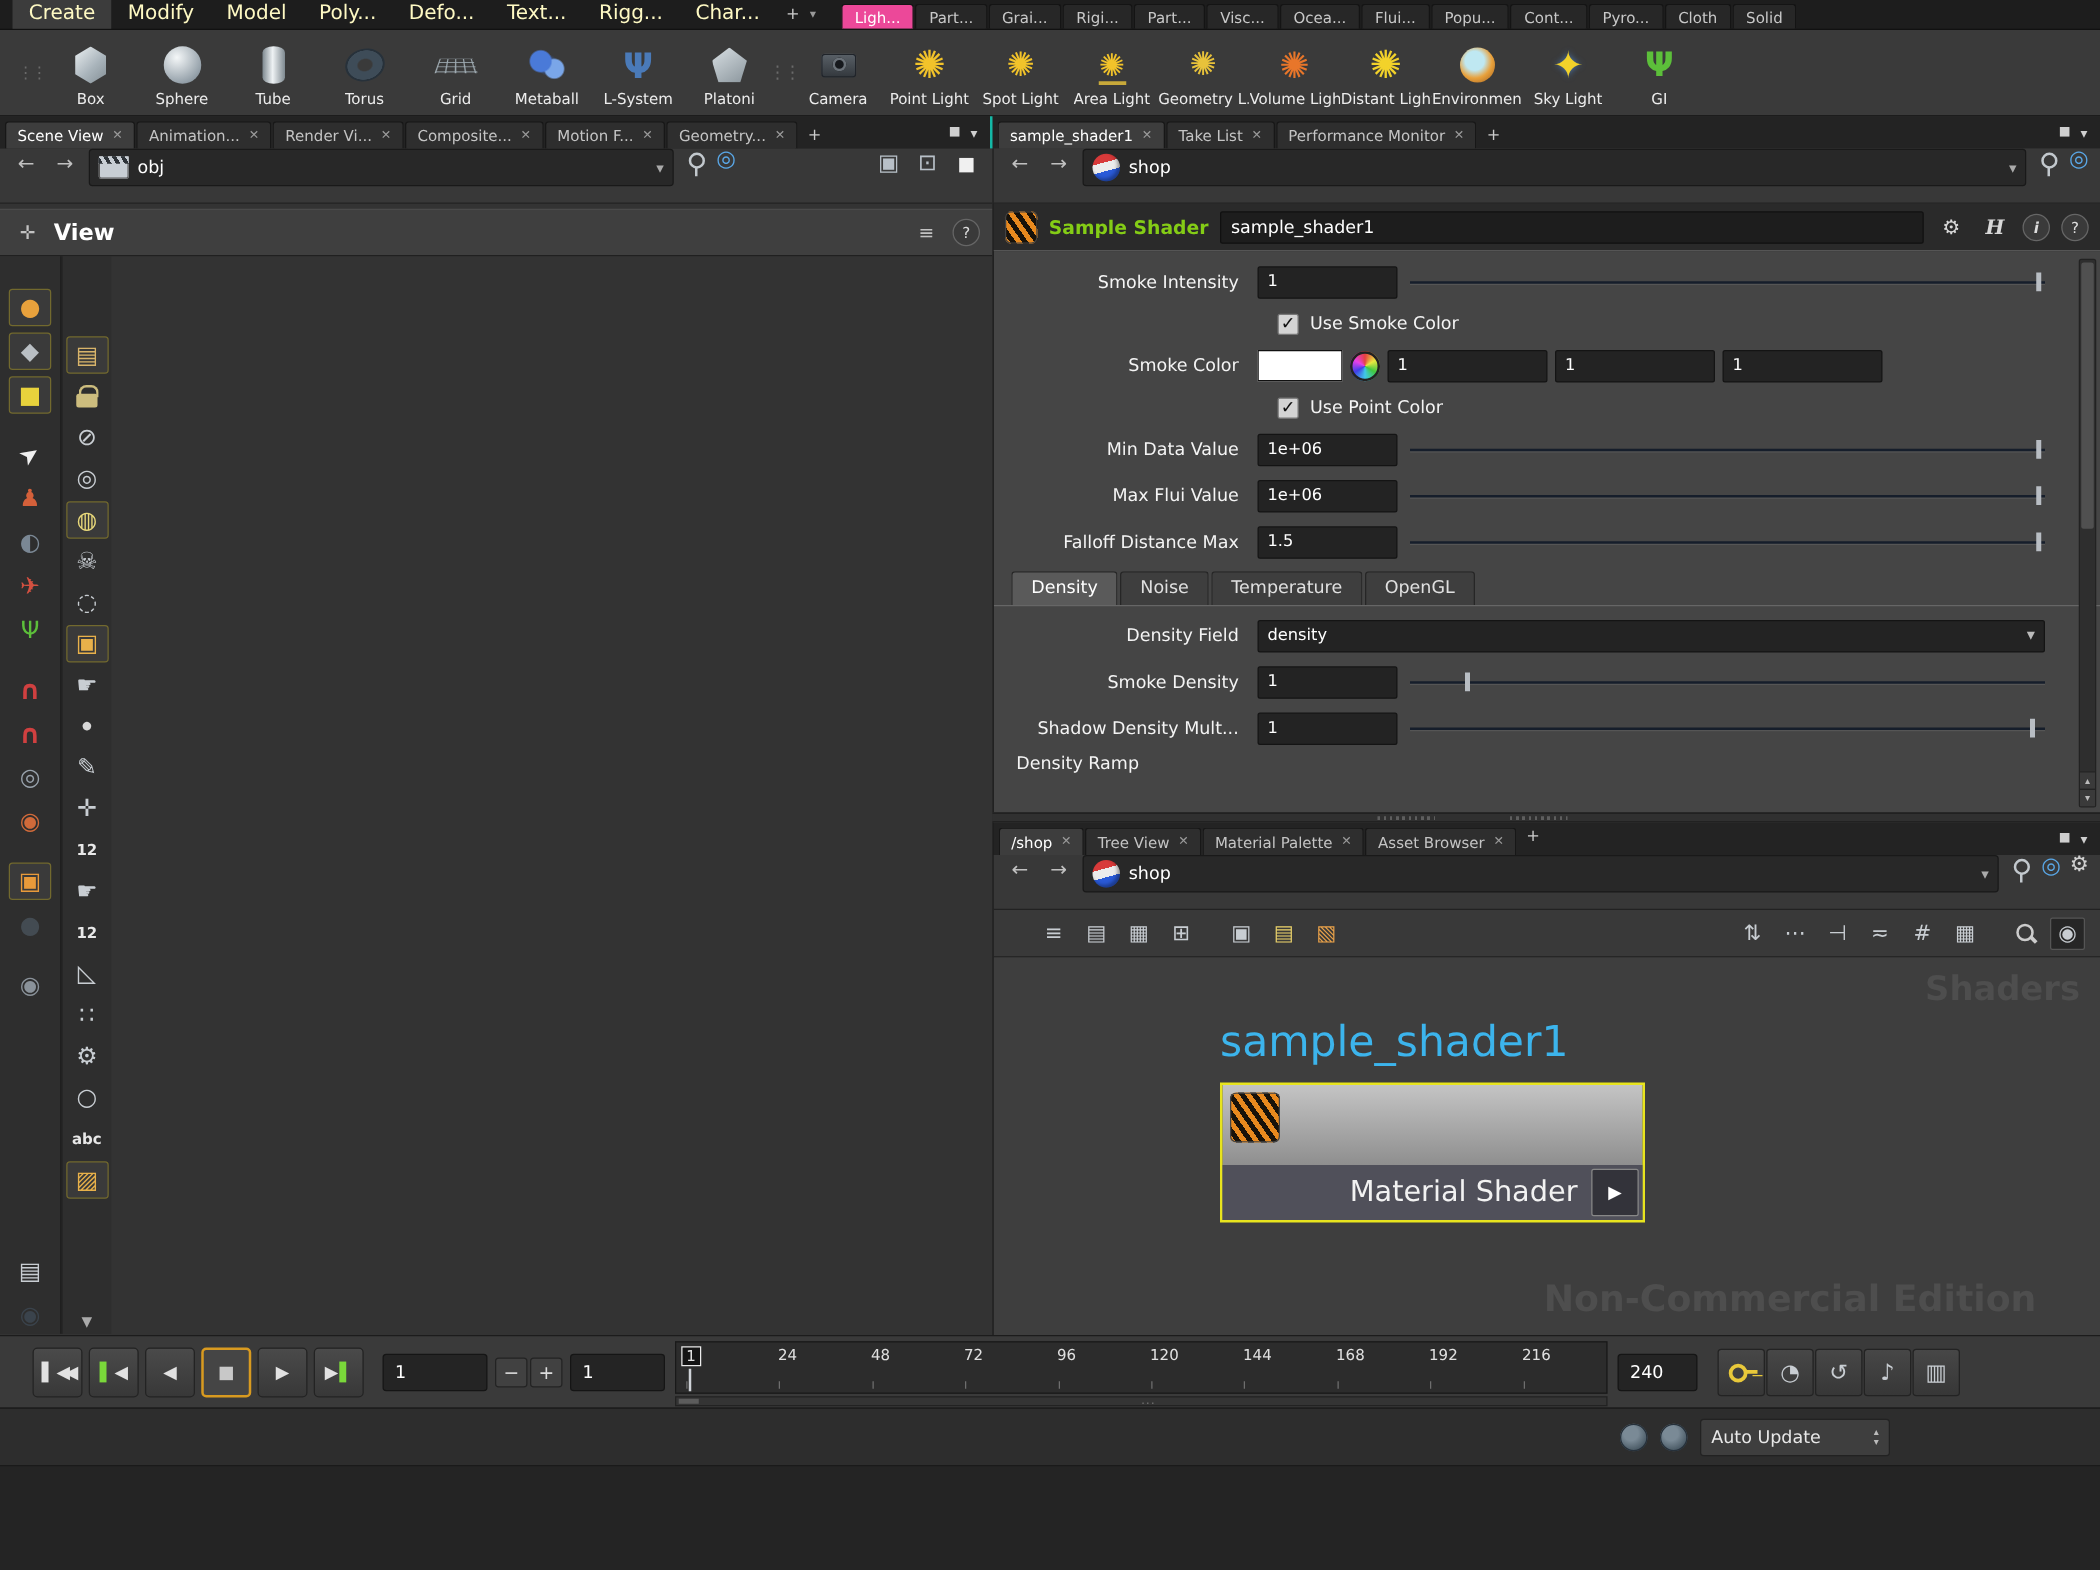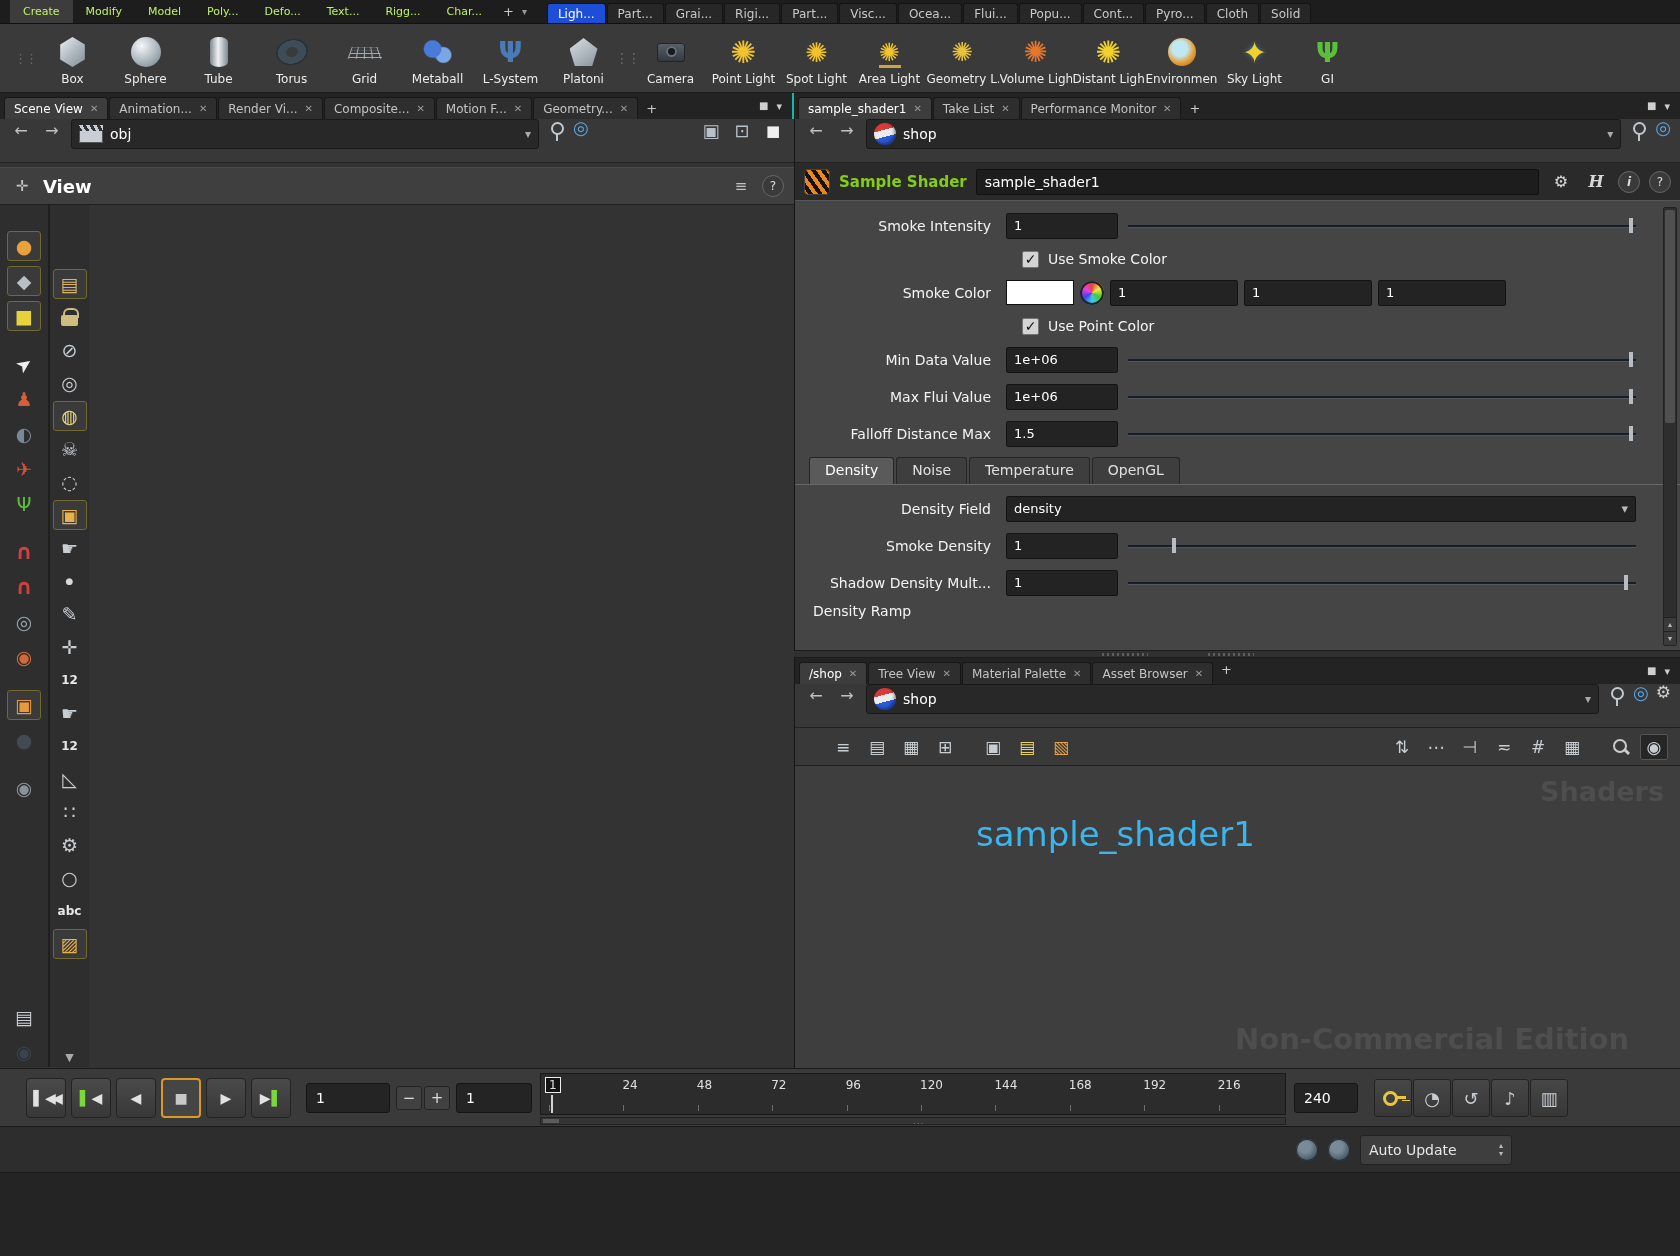--- a/index.html
+++ b/index.html
@@ -21,28 +21,28 @@
   .gi-bar::before{content:"▌"} .gi-rr::before{content:"◀◀";letter-spacing:-4px}
   .gi-l::before{content:"◀"} .gi-r::before{content:"▶"} .gi-sq::before{content:"■"}
   .gi-down::before{content:"▼"} .gi-grip::before{content:"⋮⋮";color:#6a6a6a;letter-spacing:-2px}
   .gi-H::before{content:"H";font-family:"DejaVu Serif",serif;font-style:italic;font-weight:bold}
   .green{color:#7ad83a !important}
 
   
   #menubar{position:absolute;left:0;top:0;width:1680px;height:24px;background:#1d1d1d;
            display:flex;align-items:stretch;border-bottom:1px solid #111;}
   .menus{display:flex;align-items:stretch;padding-left:10px}
-  .menu-item{display:flex;align-items:center;padding:0 13px;color:#bef264;font-size:11px}
+  .menu-item{display:flex;align-items:flex-start;padding:0 13px;color:#fef9c3;font-size:16px}
   .menu-item.active{background:#3c3c3c}
   .mb-plus{display:flex;align-items:center;padding:0 8px;color:#ccc}
   .mb-caret{display:flex;align-items:center;color:#999;font-size:10px;padding-right:6px}
   .shelf-tabs{display:flex;align-items:flex-end;margin-left:14px;flex:1;overflow:hidden}
   .shelf-tab{padding:3px 10px 2px;background:#272727;border:1px solid #141414;border-bottom:none;
              color:#c8c8c8;font-size:12px;border-radius:3px 3px 0 0;margin-right:1px;white-space:nowrap}
-  .shelf-tab.active{background:#1d4ed8;color:#fff}
+  .shelf-tab.active{background:#ec4899;color:#fff}
 
   
   #shelf{position:absolute;left:0;top:24px;width:1680px;height:69px;background:#3a3a3a;
          border-bottom:1px solid #1c1c1c;display:flex;align-items:center;padding:0 6px 0 14px;}
   .shelf-group{display:flex;align-items:center;height:100%}
   .tool{width:73px;height:62px;display:flex;flex-direction:column;align-items:center;justify-content:flex-end;gap:2px;padding-bottom:3px}
   .tool-icon{width:36px;height:36px;display:flex;align-items:center;justify-content:center;position:relative;font-size:26px}
   .tool-label{font-size:12px;color:#ececec;white-space:nowrap;overflow:hidden;max-width:72px}
   .shelf-sep{width:14px;height:52px;display:flex;align-items:center;justify-content:center;font-size:14px}
 
@@ -782,20 +782,25 @@
             <span class="g">▦</span>
           </span><span class="nt-ic mt ic-cssmag">
             <span class="g"></span>
           </span><span class="nt-ic boxed-dark" style="color: rgb(200, 205, 210);">
             <span class="g">◉</span>
           </span></div>
     </div>
     <div class="net-canvas">
       <div class="wm-type">Shaders</div>
       <div class="node-title">sample_shader1</div>
+      <div class="node">
+        <div class="node-top"><span class="tiger tiger-lg" style="display:inline-block"></span></div>
+        <div class="node-bar">Material Shader</div>
+        <div class="node-arrow gi gi-r"></div>
+      </div>
       <div class="wm-license">Non-Commercial Edition</div>
     </div>
   </div>
 
   <div id="playbar">
     <div class="pb-buttons">
       <div class="pb-btn">
           <span class="gi gi-bar"></span>
           <span class="gi gi-rr"></span>
         </div>

